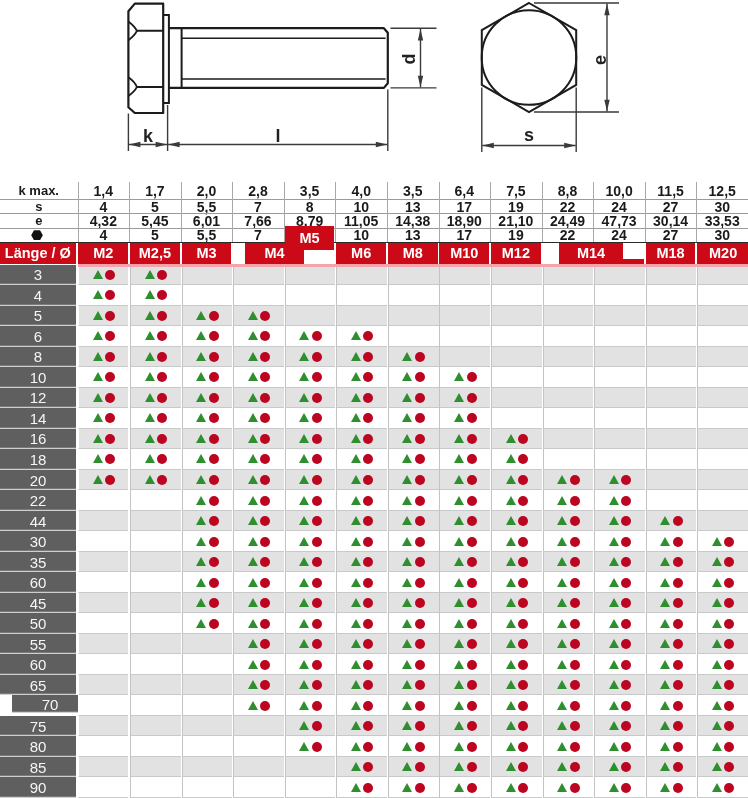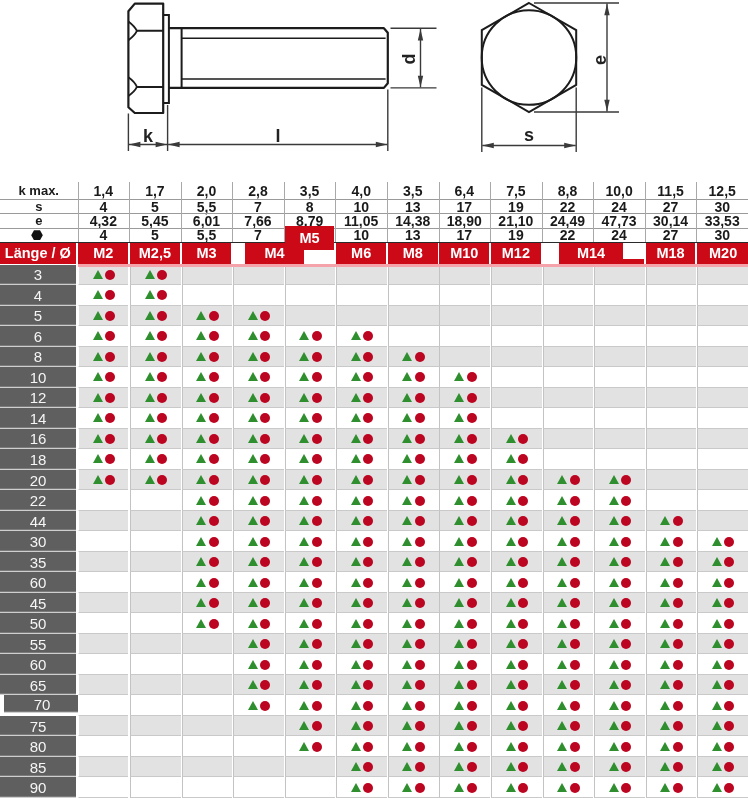--- a/index.html
+++ b/index.html
@@ -1017,21 +1017,21 @@
     </div>
     <div class="dcell" style="left:645.75px;top:674.91px;width:50.68px;height:20.52px;background:#e2e2e2;border-left:1px solid #c3c3c3;border-bottom:1px solid #c9c9c9;box-sizing:border-box">
       <span class="tri"></span>
       <span class="cir"></span>
     </div>
     <div class="dcell" style="left:697.32px;top:674.91px;width:50.68px;height:20.52px;background:#e2e2e2;border-left:1px solid #c3c3c3;border-bottom:1px solid #c9c9c9;box-sizing:border-box">
       <span class="tri"></span>
       <span class="cir"></span>
     </div>
 
-<div class="rlabel" style="left:4px;top:695.42px;width:76px;height:18px;box-shadow:0 -1.2px 0 #cfcfcf inset">70</div>
+<div class="rlabel" style="left:12px;top:695.42px;width:76px;height:18px;box-shadow:0 -1.2px 0 #cfcfcf inset">70</div>
     <div class="dcell" style="left:78.40px;top:695.42px;width:49.78px;height:20.52px;background:#ffffff;border-left:1px solid #ffffff;border-bottom:1px solid #c9c9c9;box-sizing:border-box"></div>
     <div class="dcell" style="left:129.98px;top:695.42px;width:50.68px;height:20.52px;background:#ffffff;border-left:1px solid #c3c3c3;border-bottom:1px solid #c9c9c9;box-sizing:border-box"></div>
     <div class="dcell" style="left:181.55px;top:695.42px;width:50.68px;height:20.52px;background:#ffffff;border-left:1px solid #c3c3c3;border-bottom:1px solid #c9c9c9;box-sizing:border-box"></div>
     <div class="dcell" style="left:233.13px;top:695.42px;width:50.68px;height:20.52px;background:#ffffff;border-left:1px solid #c3c3c3;border-bottom:1px solid #c9c9c9;box-sizing:border-box">
       <span class="tri"></span>
       <span class="cir"></span>
     </div>
     <div class="dcell" style="left:284.71px;top:695.42px;width:50.68px;height:20.52px;background:#ffffff;border-left:1px solid #c3c3c3;border-bottom:1px solid #c9c9c9;box-sizing:border-box">
       <span class="tri"></span>
       <span class="cir"></span>

